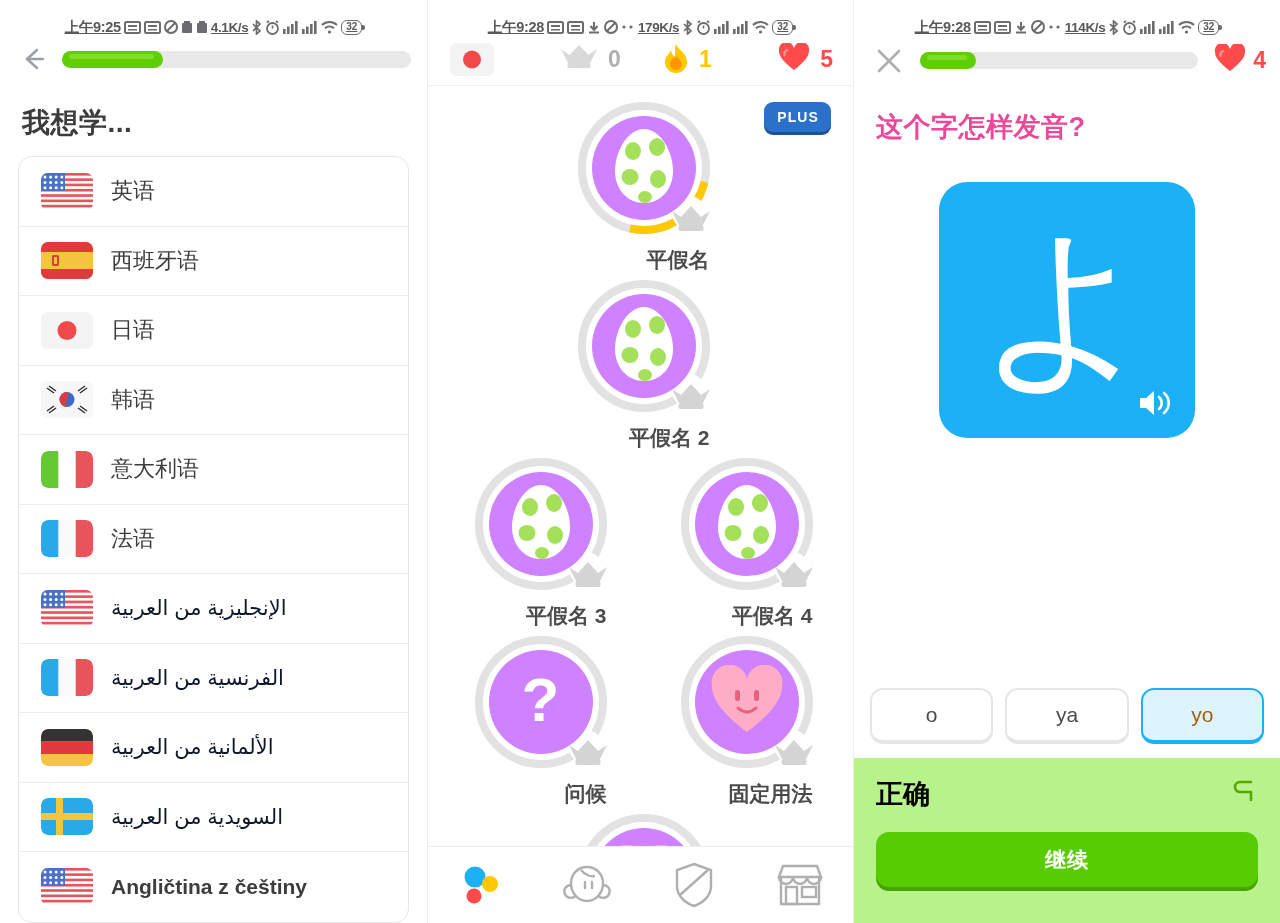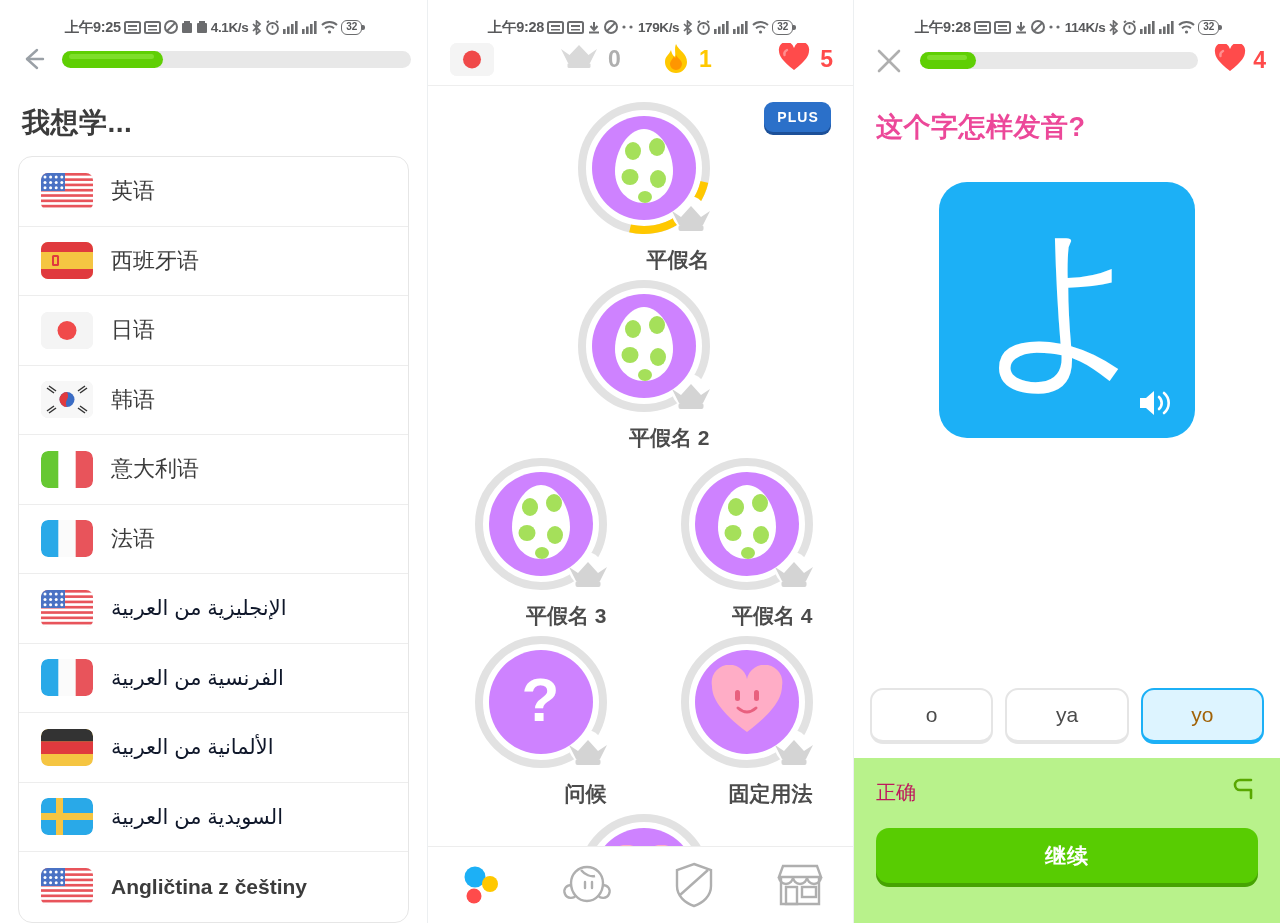--- a/index.html
+++ b/index.html
@@ -13,20 +13,21 @@
   .panel { position: relative; height: 923px; background: #fff; overflow: hidden; }
   .panel-a { width: 427px; }
   .panel-b { width: 427px; border-left: 1px solid #eceff1; border-right: 1px solid #eceff1; }
   .panel-c { width: 426px; }
 
   
   .statusbar {
     height: 34px; display: flex; align-items: center; justify-content: center;
     gap: 3px; font-size: 14.5px; color: #58595b; font-weight: 600;
     padding-top: 20px;
+    text-decoration: underline;
   }
   .statusbar .time { letter-spacing: -0.3px; font-size: 14.5px; }
   .statusbar .net { font-size: 13.5px; letter-spacing: -0.4px; }
   .sicon { display: inline-block; line-height: 1; color: #6b6c6e; }
   .sicon svg { display: block; }
   .batt {
     border: 1.6px solid #6b6c6e; border-radius: 6px; padding: 0 4px;
     font-size: 10px; font-weight: 700; height: 15px; line-height: 12px;
     display: inline-flex; align-items: center; position: relative;
   }
@@ -153,21 +154,21 @@
     font-size: 21px; color: #4b4b4b;
   }
   .choice.selected {
     background: #ddf4ff; border-color: #1cb0f6; color: #a16207;
   }
   .result-bar {
     position: absolute; left: 0; right: 0; bottom: 0; height: 165px;
     background: #b8f28b; padding: 18px 22px 0 22px;
   }
   .result-head { display: flex; align-items: center; justify-content: space-between; }
-  .result-text { font-size: 20px; font-weight: 400; color: #be185d; }
+  .result-text { font-size: 27px; font-weight: 700; color: #000000; }
   .continue-btn {
     margin-top: 20px; height: 55px; background: #58cc02; border-radius: 13px;
     box-shadow: 0 4px 0 #46a302;
     display: flex; align-items: center; justify-content: center;
     color: #fff; font-size: 21px; font-weight: 700; letter-spacing: 1px;
   }
 </style>
 </head>
 <body>
 

